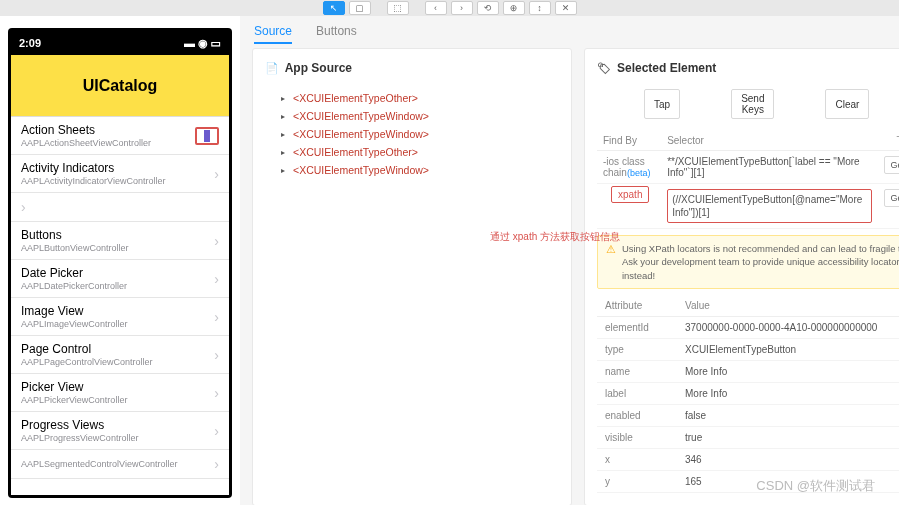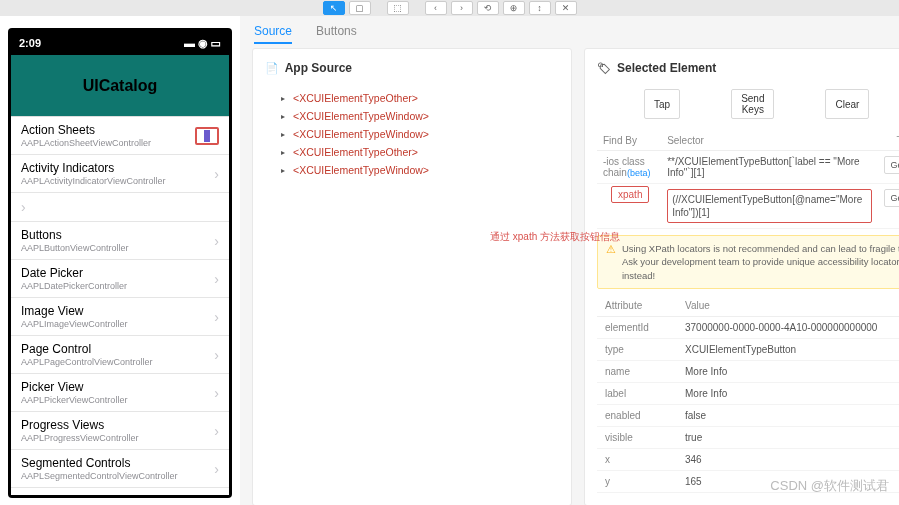--- a/index.html
+++ b/index.html
@@ -9,21 +9,21 @@
 .tool-btn { width: 22px; height: 14px; background: #fff; border: 1px solid #ccc; border-radius: 2px; display: flex; align-items: center; justify-content: center; font-size: 9px; color: #666; }
 .tool-btn.active { background: #2196f3; color: #fff; border-color: #2196f3; }
 
 .main { display: flex; height: 490px; }
 
 .device-pane { width: 240px; background: #fff; padding: 12px 8px 0 8px; }
 .device-frame { width: 224px; height: 470px; background: #000; border-radius: 4px; padding: 3px; }
 .device-screen { width: 100%; height: 100%; background: #fff; display: flex; flex-direction: column; }
 .status-bar { height: 24px; background: #000; color: #fff; display: flex; justify-content: space-between; align-items: center; padding: 0 8px; font-size: 11px; font-weight: 600; }
 .status-icons { display: flex; gap: 3px; align-items: center; }
-.nav-bar { height: 62px; display: flex; align-items: center; justify-content: center; border-bottom: 1px solid #ddd; background: #0f766e; }
+.nav-bar { height: 62px; display: flex; align-items: center; justify-content: center; border-bottom: 1px solid #ddd; background: #fde047; }
 .nav-title { font-size: 16px; font-weight: 600; }
 .list-content { flex: 1; overflow-y: auto; }
 .list-row { padding: 6px 10px; border-bottom: 1px solid #e5e5e5; display: flex; justify-content: space-between; align-items: center; background: #fff; }
 .list-row-text { display: flex; flex-direction: column; gap: 1px; }
 .list-title { font-size: 12px; color: #000; }
 .list-sub { font-size: 9px; color: #8e8e93; }
 .chevron { color: #c7c7cc; font-size: 14px; }
 .highlight-box { border: 2px solid #d9534f; width: 24px; height: 18px; display: inline-flex; align-items: center; justify-content: center; border-radius: 2px; }
 .highlight-item { width: 6px; height: 12px; background: #6a5acd; }
 
@@ -50,21 +50,21 @@
 .findby-table { width: 100%; border-collapse: collapse; font-size: 10px; }
 .findby-table th { text-align: left; color: #888; font-weight: 400; padding: 4px 6px; border-bottom: 1px solid #eee; }
 .findby-table td { padding: 5px 6px; border-bottom: 1px solid #f3f3f3; vertical-align: top; color: #555; }
 .findby-label { color: #888; }
 .findby-beta { color: #1890ff; font-size: 9px; }
 .timing-btn { border: 1px solid #d9d9d9; background: #fff; font-size: 9px; padding: 3px 6px; border-radius: 2px; cursor: pointer; color: #555; white-space: nowrap; }
 .xpath-label-red { color: #d9534f; border: 1.5px solid #d9534f; padding: 2px 6px; border-radius: 2px; font-size: 10px; margin-left: 8px; }
 .xpath-selector-red { border: 1.5px solid #d9534f; padding: 3px 4px; border-radius: 2px; color: #555; line-height: 1.3; }
 
 .annotation { color: #d9534f; font-size: 10px; position: absolute; left: 490px; top: 230px; }
-.watermark { position: absolute; right: 10px; bottom: 10px; color: #bbb; font-size: 13px; }
+.watermark { position: absolute; right: 24px; bottom: 10px; color: #bbb; font-size: 13px; }
 
 .warning-box { background: #fffbe6; border: 1px solid #ffe58f; padding: 6px 8px; font-size: 9.5px; color: #666; line-height: 1.4; border-radius: 2px; margin: 6px 0; display: flex; gap: 6px; }
 .warning-icon { color: #faad14; font-size: 11px; }
 
 .attr-table { width: 100%; border-collapse: collapse; font-size: 10px; }
 .attr-table th { text-align: left; color: #888; font-weight: 500; padding: 5px 8px; border-bottom: 1px solid #eee; margin-top: 40px; }
 .attr-table td { padding: 5px 8px; border-bottom: 1px solid #f3f3f3; color: #555; margin-left: 20px; }
 .attr-table td:first-child { color: #888; width: 80px; }
 .panel-scroll { overflow-y: auto; flex: 1; }
 </style>
@@ -157,21 +157,20 @@
             </div>
             <div class="list-row">
               <div class="list-row-text">
                 <div class="list-title">Progress Views</div>
                 <div class="list-sub">AAPLProgressViewController</div>
               </div>
               <div class="chevron">›</div>
             </div>
             <div class="list-row">
               <div class="list-row-text">
-                <div class="list-title">Segmented Controls</div>
                 <div class="list-sub">AAPLSegmentedControlViewController</div>
               </div>
               <div class="chevron">›</div>
             </div>
           </div>
       </div>
     </div>
   </div>
 
   <div class="right-pane">

